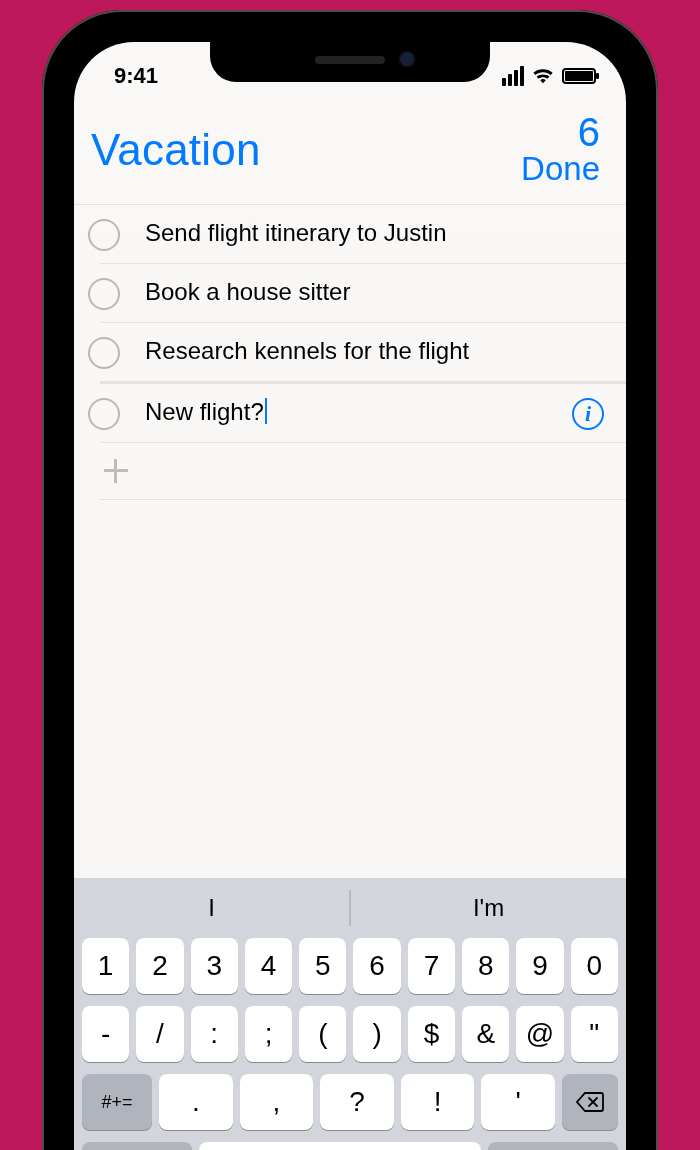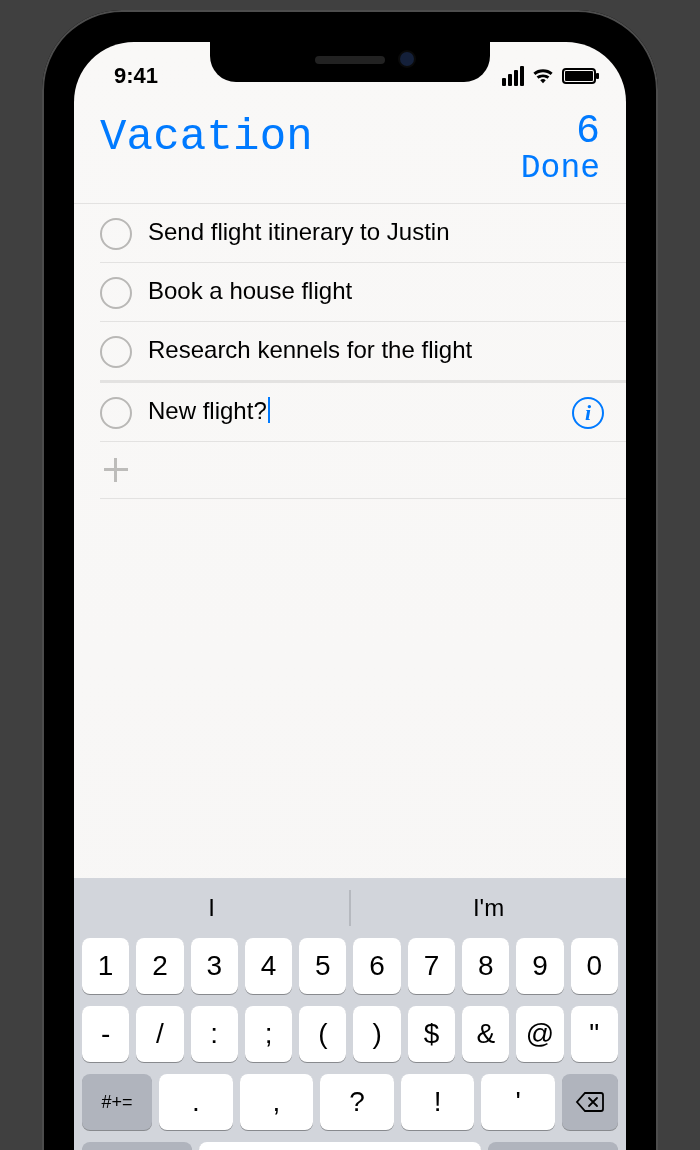--- a/index.html
+++ b/index.html
@@ -1,17 +1,17 @@
 <!DOCTYPE html>
 <html><head>
 <meta charset="utf-8">
 <style>
   * { box-sizing: border-box; margin: 0; padding: 0; }
   html, body { width: 700px; height: 1150px; background: #fff; font-family: -apple-system, "Helvetica Neue", Helvetica, Arial, sans-serif; }
-  .stage { position: relative; width: 700px; height: 1150px; overflow: hidden; background:#404040;}
+  .stage { position: relative; width: 700px; height: 1150px; overflow: hidden; background:#be185d;}
   .phone {
     position: absolute; left: 42px; top: 10px; width: 616px; height: 1300px;
     background: #000; border-radius: 80px; box-shadow: 0 0 0 2px #4d4d4d inset;
   }
   .phone-inner {
     position: absolute; left: 12px; top: 12px; right: 12px; bottom: 12px;
     background:#000; border-radius: 70px;
   }
   .screen {
     position: absolute; left: 20px; top: 20px; right: 20px; bottom: 20px;
@@ -41,30 +41,30 @@
   .status-right { display:flex; align-items:center; gap:8px;}
   .bars { display:flex; align-items:flex-end; gap:2px;}
   .bars span { width:4px; background:#000; border-radius:1px;}
   .bars span:nth-child(1){height:8px;} .bars span:nth-child(2){height:12px;}
   .bars span:nth-child(3){height:16px;} .bars span:nth-child(4){height:20px;}
   .wifi-svg { width:22px; height:18px;}
   .batt { width:34px; height:16px; border:2px solid #000; border-radius:4px; position:relative;}
   .batt::after{content:""; position:absolute; right:-5px; top:3px; width:3px; height:6px; background:#000; border-radius:1px;}
   .batt .fill{ position:absolute; left:1px; top:1px; bottom:1px; right:1px; background:#000; border-radius:1px;}
 
-  .header { display:flex; justify-content:space-between; align-items:flex-start; padding: 10px 26px 0 26px; font-family: Liberation Mono, monospace;}
+  .header { display:flex; justify-content:space-between; align-items:center; padding: 10px 26px 0 17px;}
   .title { font-size:44px; font-weight:400; color:#007aff; letter-spacing:0.2px;}
   .header-right { text-align:right;}
   .count { font-size:40px; font-weight:400; color:#007aff; line-height:1;}
   .done { font-size:33px; color:#007aff; margin-top:-2px;}
 
   .list { margin-top:16px;}
   .divider { height:1px; background:#e3e2e1; margin-left:26px;}
   .divider.full { margin-left:0;}
-  .row { display:flex; align-items:flex-start; padding:12px 22px 12px 26px; gap:16px; position:relative;}
+  .row { display:flex; align-items:flex-start; padding:12px 22px 12px 14px; gap:25px; position:relative;}
   .radio {
     flex:0 0 32px; width:32px; height:32px; border:2px solid #b9b8b6; border-radius:50%; margin-top:2px;
   }
   .row-text { font-size:24px; color:#000; line-height:1.3; flex:1;}
   .row-text .cursor { display:inline-block; width:2px; height:26px; background:#007aff; vertical-align:-4px; margin-left:1px;}
   .info-icon {
     width:32px; height:32px; border:2px solid #007aff; border-radius:50%; color:#007aff;
     display:flex; align-items:center; justify-content:center; font-style:italic; font-family:Georgia,serif; font-size:22px; font-weight:600;
     flex:0 0 32px; margin-top:2px;
   }
@@ -149,21 +149,21 @@
           <div class="divider full"></div>
 
           <div class="row">
             <div class="radio"></div>
             <div class="row-text">Send flight itinerary to Justin</div>
           </div>
           <div class="divider"></div>
 
           <div class="row">
             <div class="radio"></div>
-            <div class="row-text">Book a house flight</div>
+            <div class="row-text">Book a house sitter</div>
           </div>
           <div class="divider"></div>
 
           <div class="row">
             <div class="radio"></div>
             <div class="row-text">Research kennels for the flight</div>
           </div>
           <div class="divider"></div>
 
           <div class="divider"></div>

